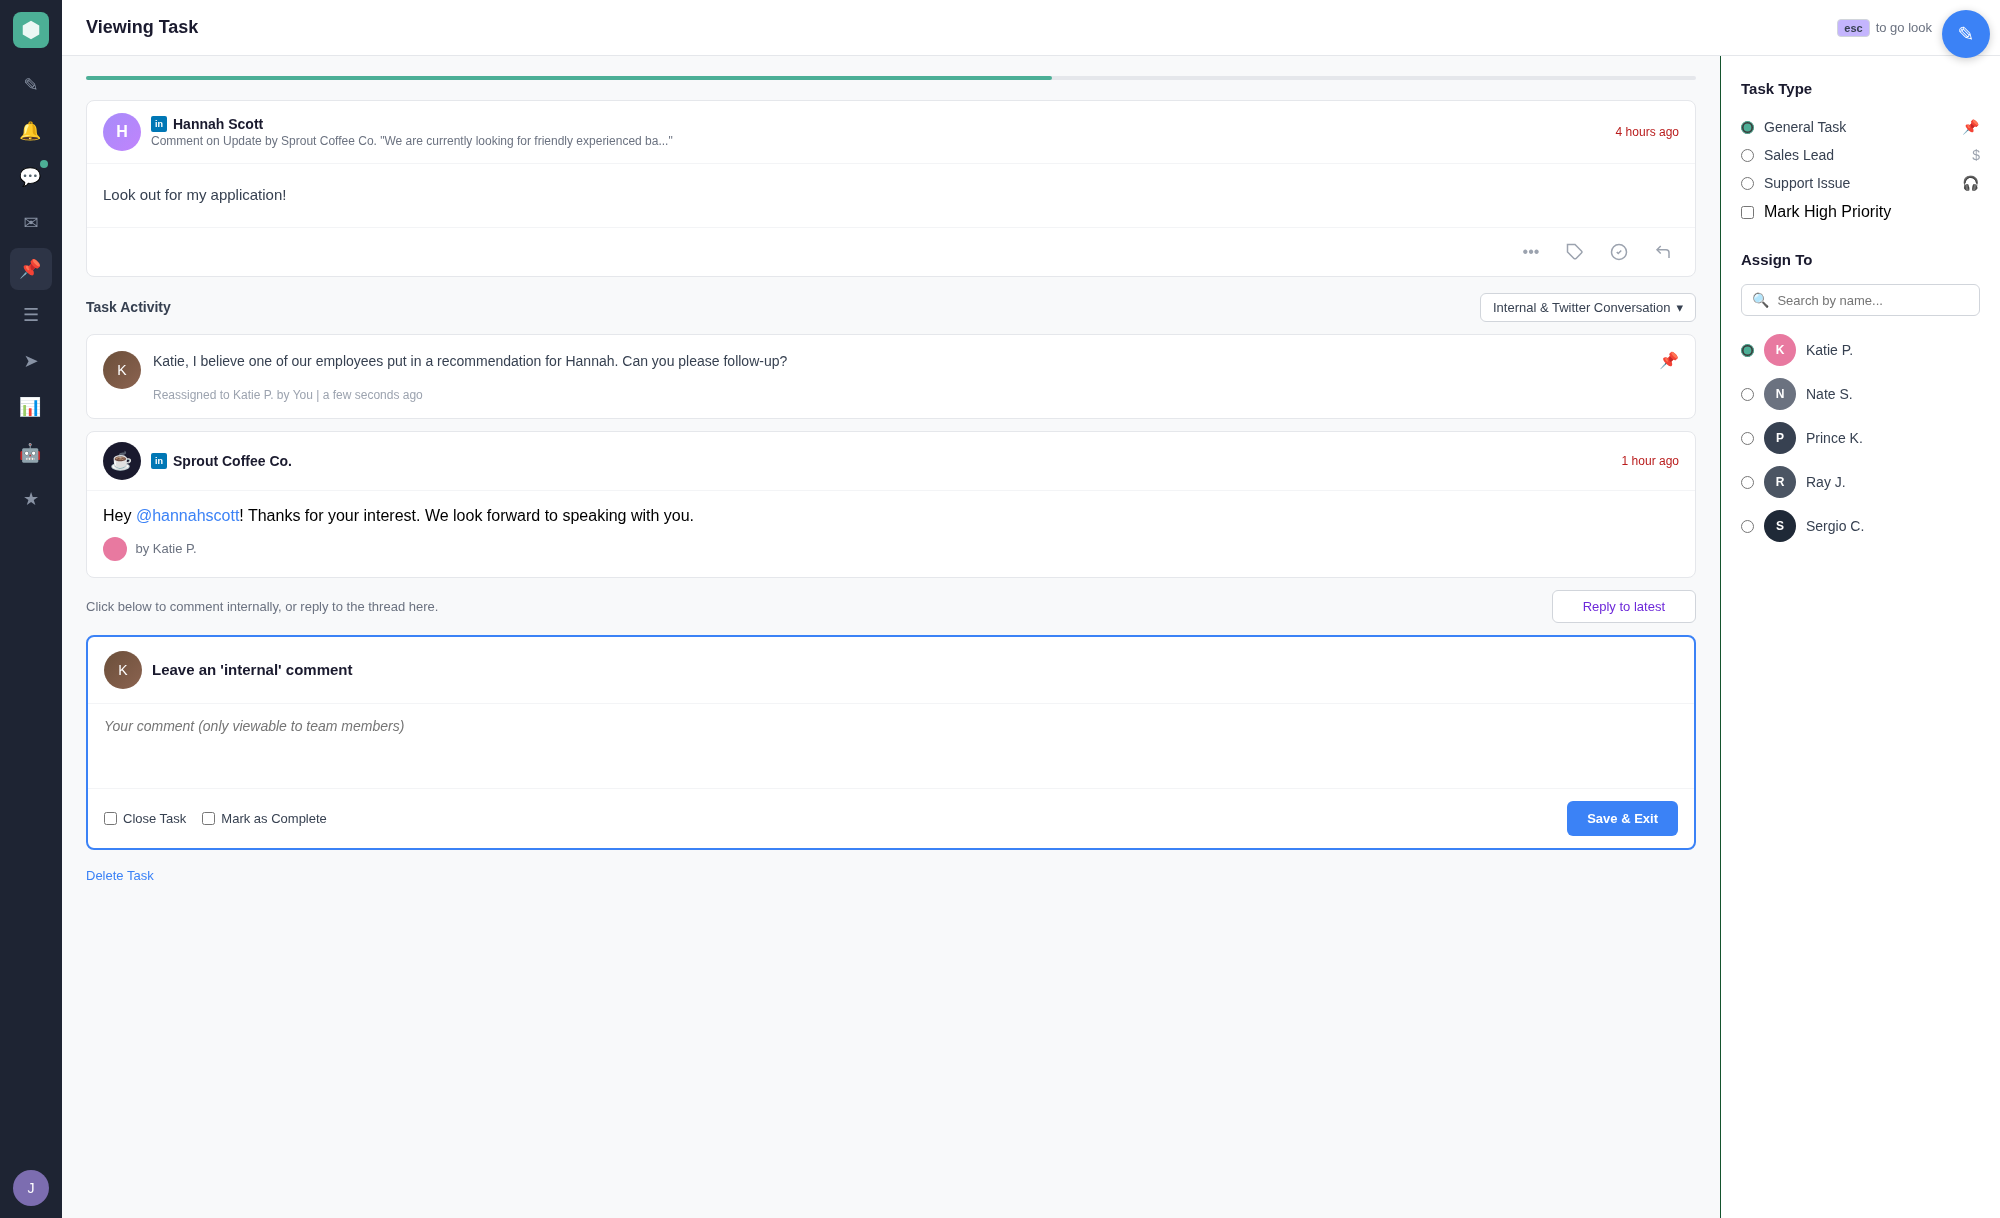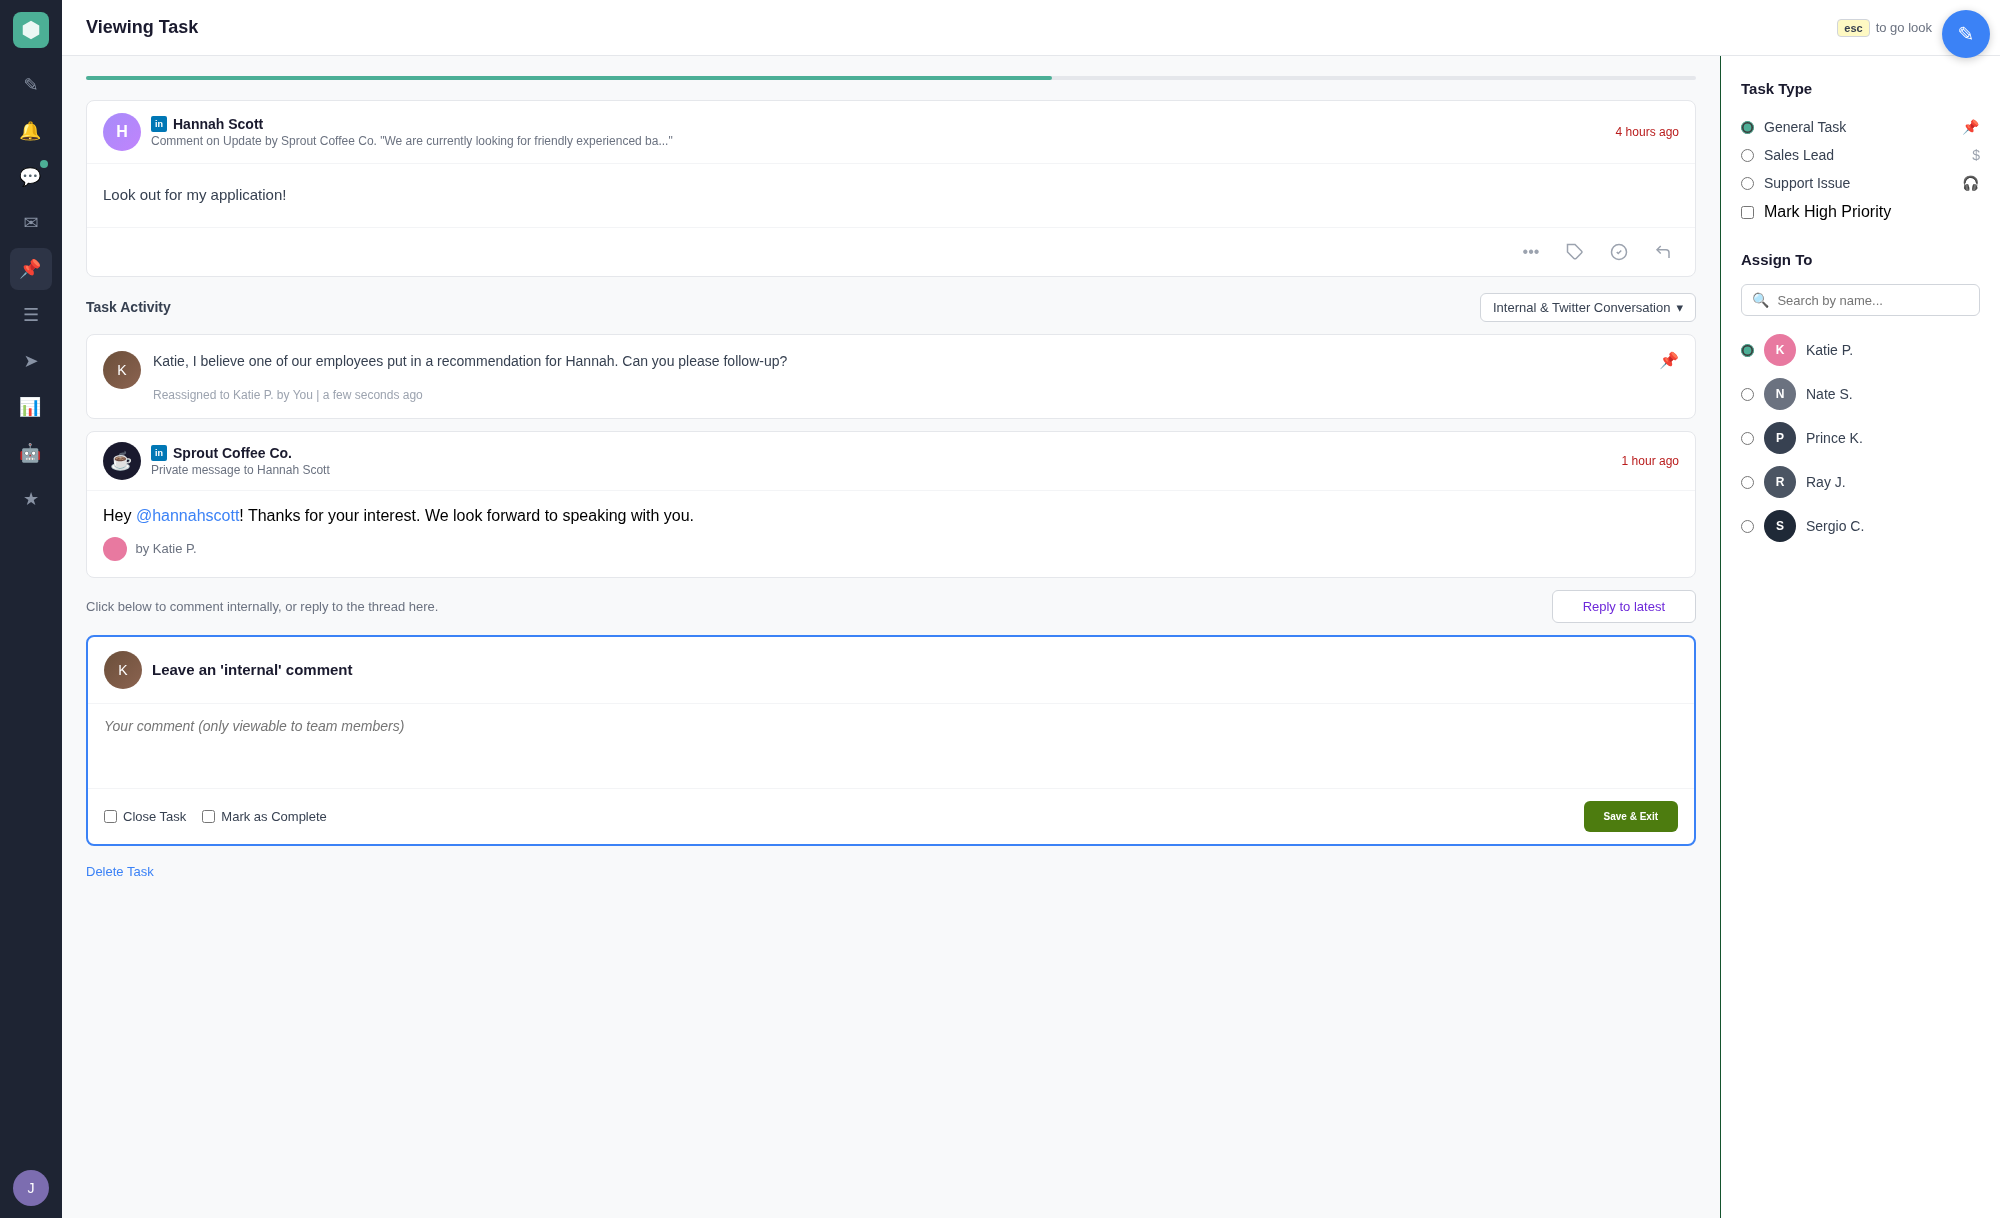--- a/index.html
+++ b/index.html
@@ -73,21 +73,21 @@
       font-size: 18px;
       font-weight: 600;
       color: #1a1a2e;
       flex: 1;
     }
     .esc-hint {
       display: flex; align-items: center; gap: 6px;
       color: #6b7280; font-size: 13px;
     }
     .esc-badge {
-      background: #fef9c3;
+      background: #c4b5fd;
       border: 1px solid #d1d5db;
       border-radius: 4px;
       padding: 2px 6px;
       font-size: 11px;
       font-weight: 600;
       color: #374151;
     }
     .close-btn {
       width: 32px; height: 32px;
       border-radius: 50%;
@@ -356,25 +356,25 @@
       display: flex;
       align-items: center;
       gap: 6px;
       font-size: 13px;
       color: #374151;
       cursor: pointer;
     }
     .checkbox-label input { cursor: pointer; }
     .save-exit-btn {
       margin-left: auto;
-      background: #4d7c0f;
+      background: #3b82f6;
       border: none;
       border-radius: 6px;
       padding: 10px 20px;
-      font-size: 10px;
+      font-size: 13px;
       font-weight: 600;
       color: white;
       cursor: pointer;
     }
 
     
     .delete-task {
       font-size: 13px;
       color: #3b82f6;
       cursor: pointer;
@@ -612,21 +612,20 @@
       <div class="activity-card">
         <div class="private-msg-header">
           <div class="coffee-logo">
             <span>☕</span>
           </div>
           <div class="message-meta">
             <div class="message-name">
               <span class="linkedin-badge">in</span>
               <span>Sprout Coffee Co.</span>
             </div>
-            <div class="message-sub">Private message to Hannah Scott</div>
           </div>
           <div class="message-time">1 hour ago</div>
         </div>
         <div class="private-msg-body">
           <p>
             <span>Hey </span><span class="mention">@hannahscott</span><span>! Thanks for your interest. We look forward to speaking with you.</span>
           </p>
           <p style="margin-top: 12px;">
             <span class="by-avatar"></span>
             <span class="by-text">by Katie P.</span>

